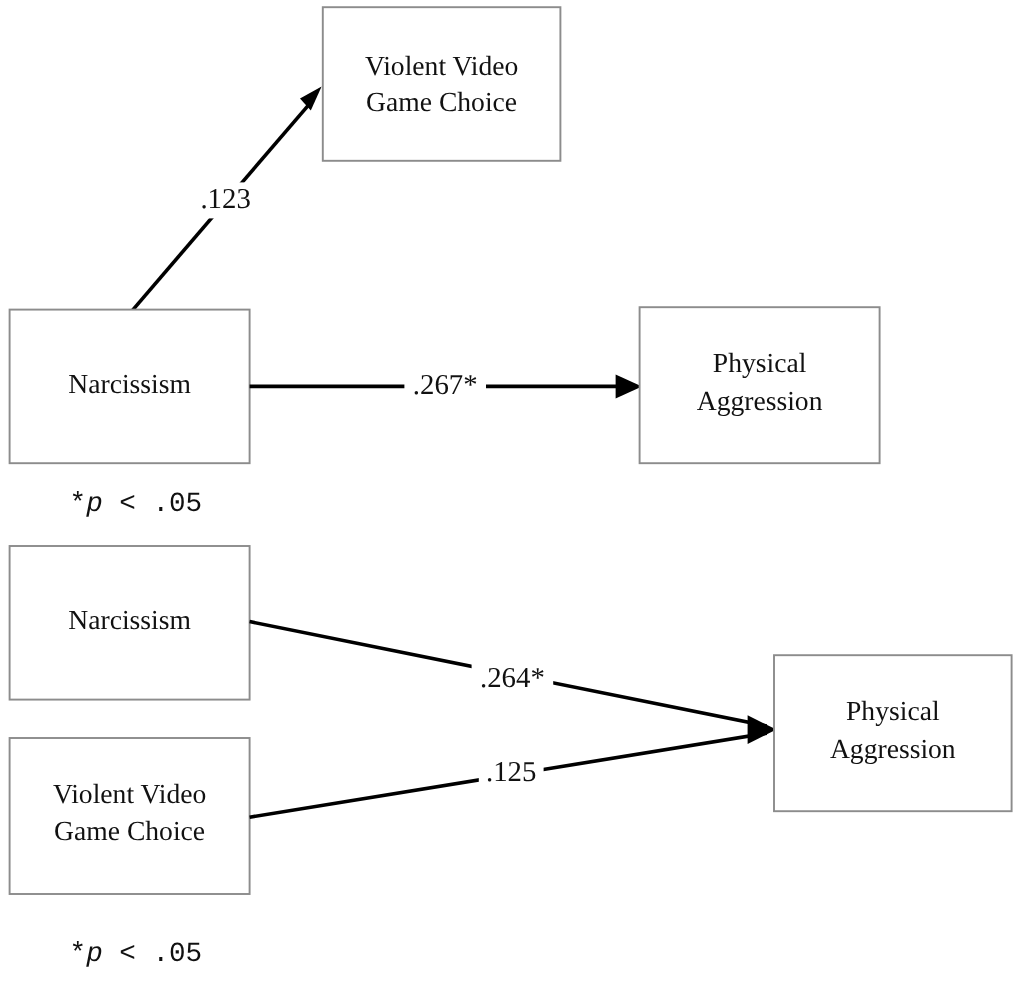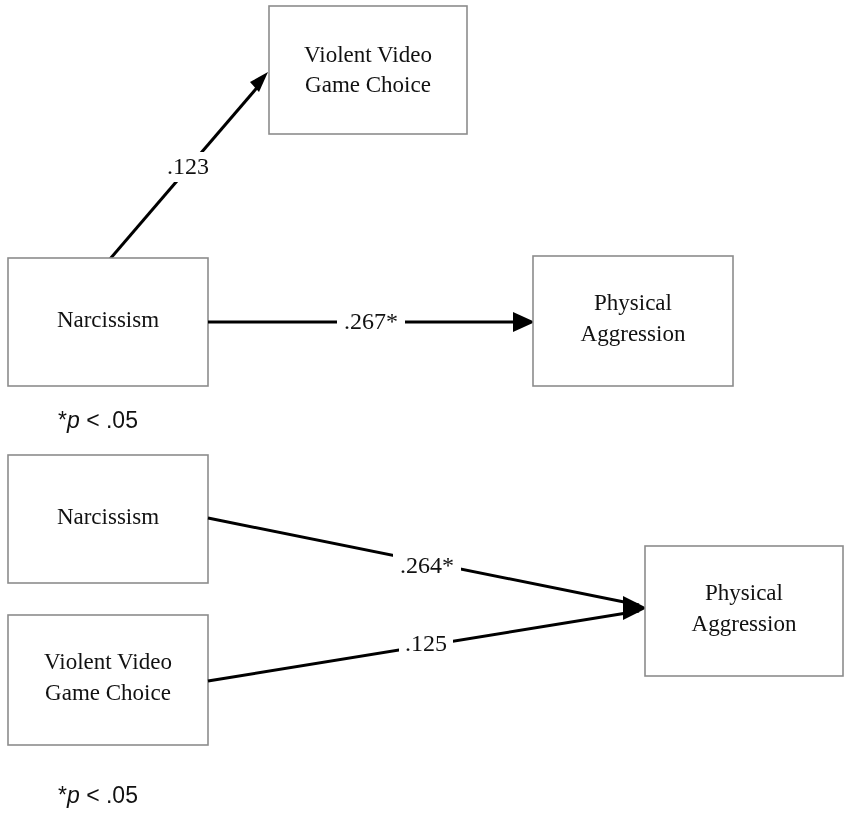--- a/index.html
+++ b/index.html
@@ -57,21 +57,21 @@
     fill: #111111;
     text-anchor: middle;
     dominant-baseline: middle;
   }
   .coef-mask {
     fill: #ffffff;
     stroke: none;
   }
   .note-text {
     position: absolute;
-    font-family: Liberation Sans, sans-serif;
+    font-family: Liberation Mono, monospace;
     font-size: 23px;
     color: #111111;
     white-space: nowrap;
     line-height: 1;
   }
   .note-text .ital {
     font-style: italic;
   }
 </style>
 </head>

